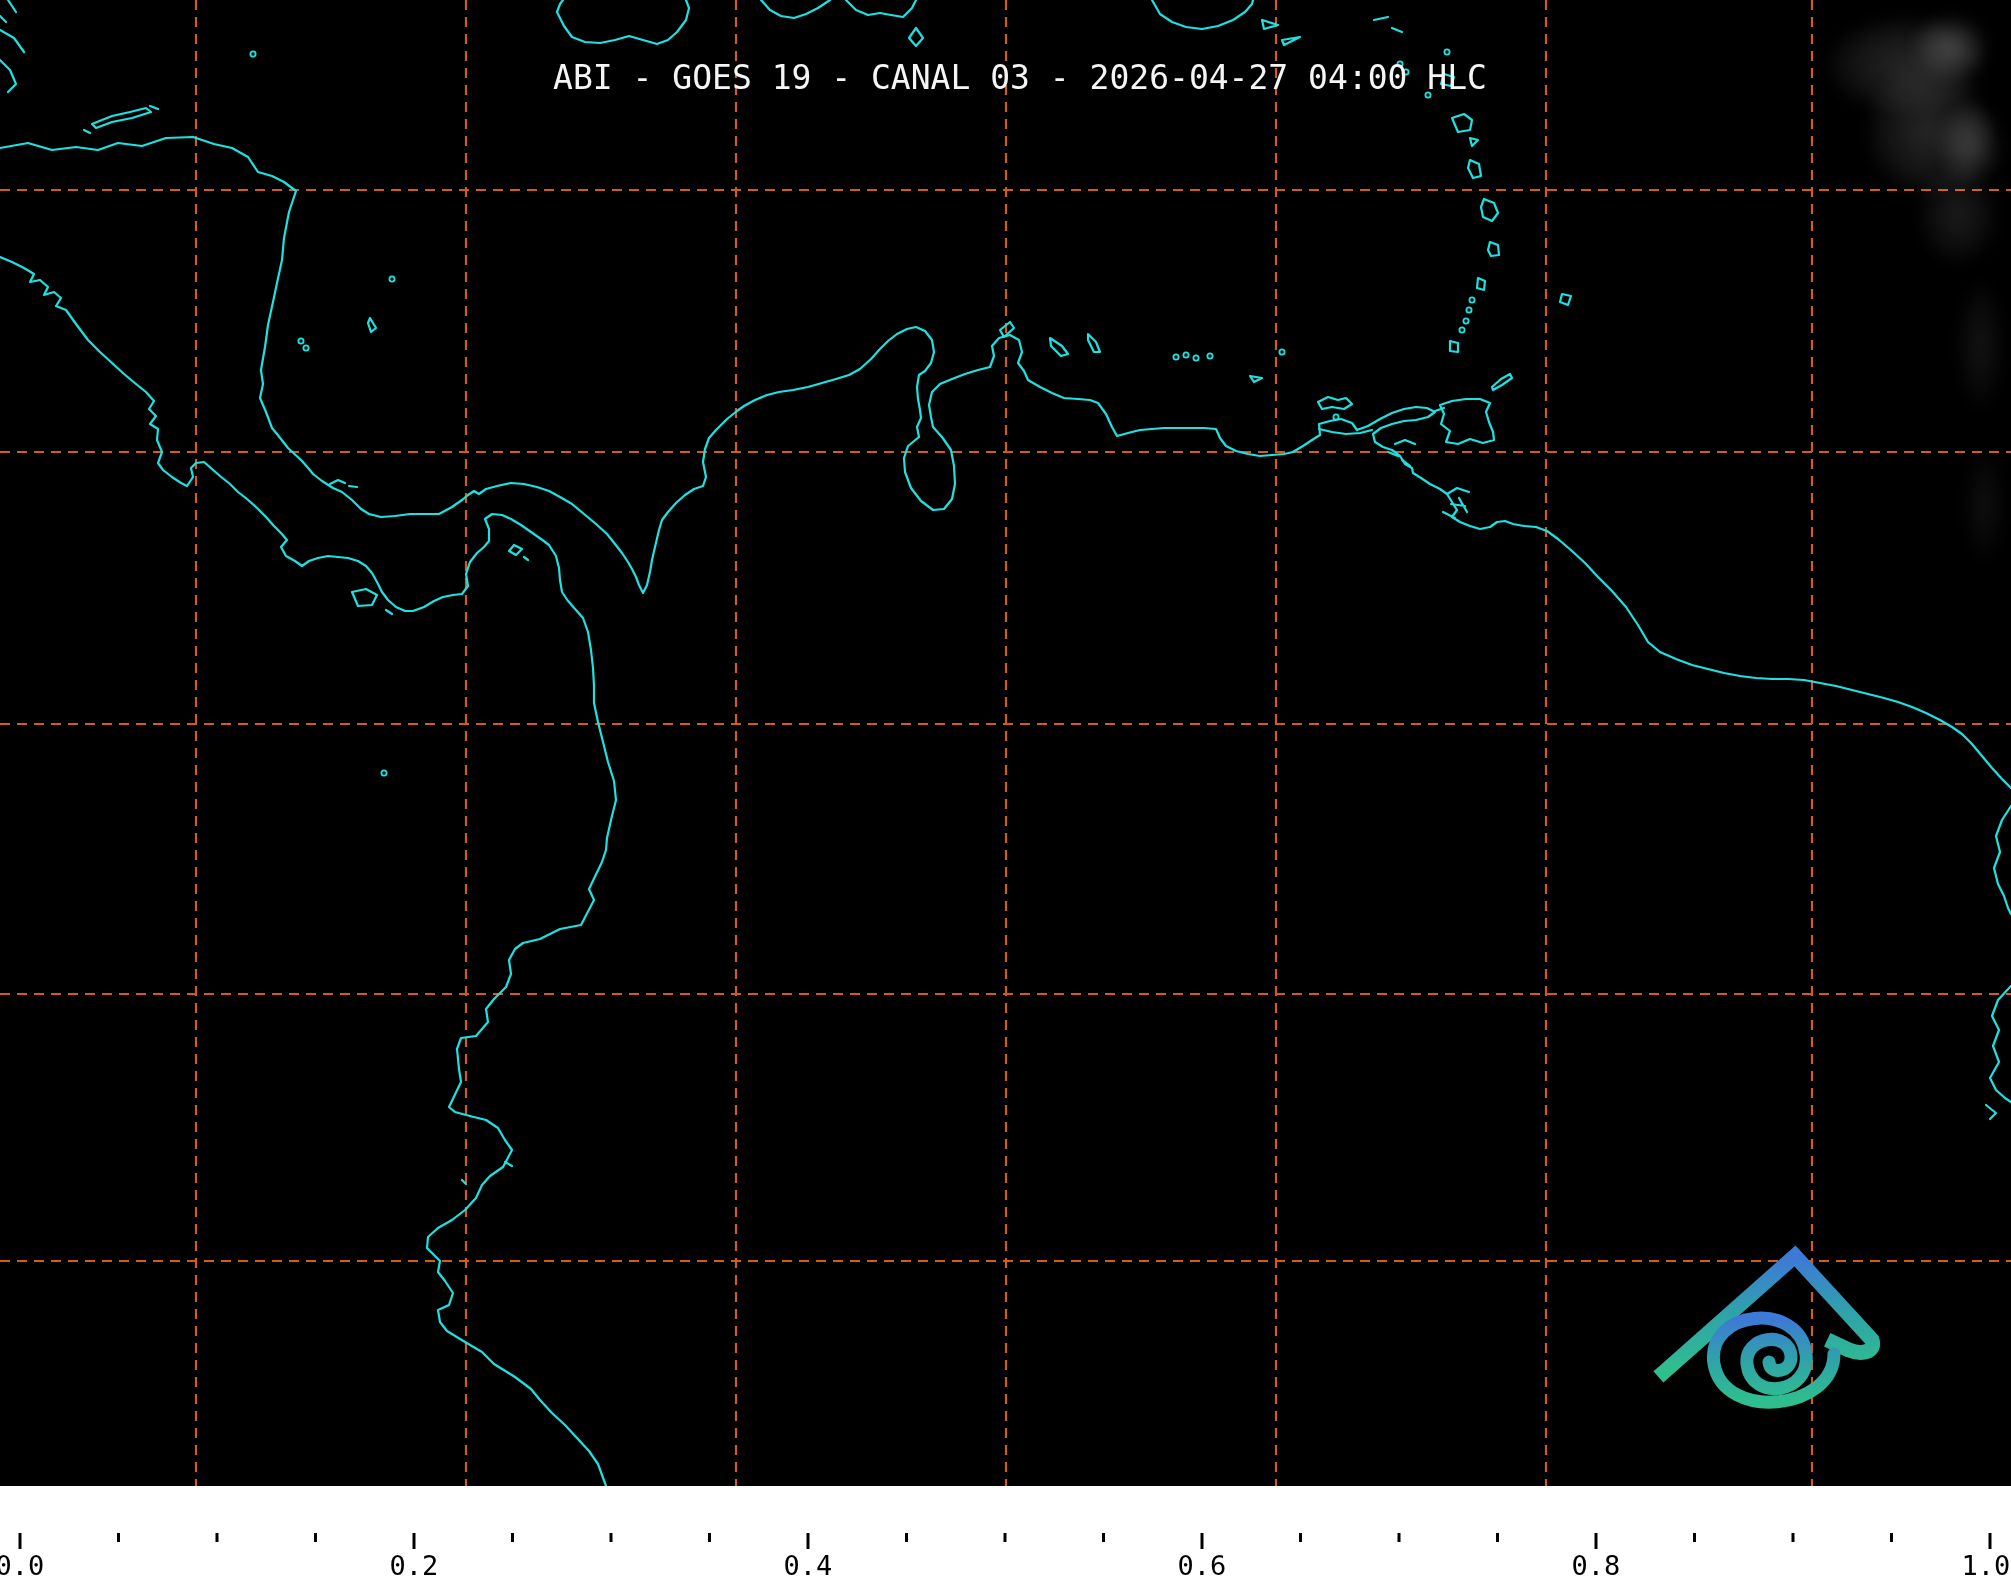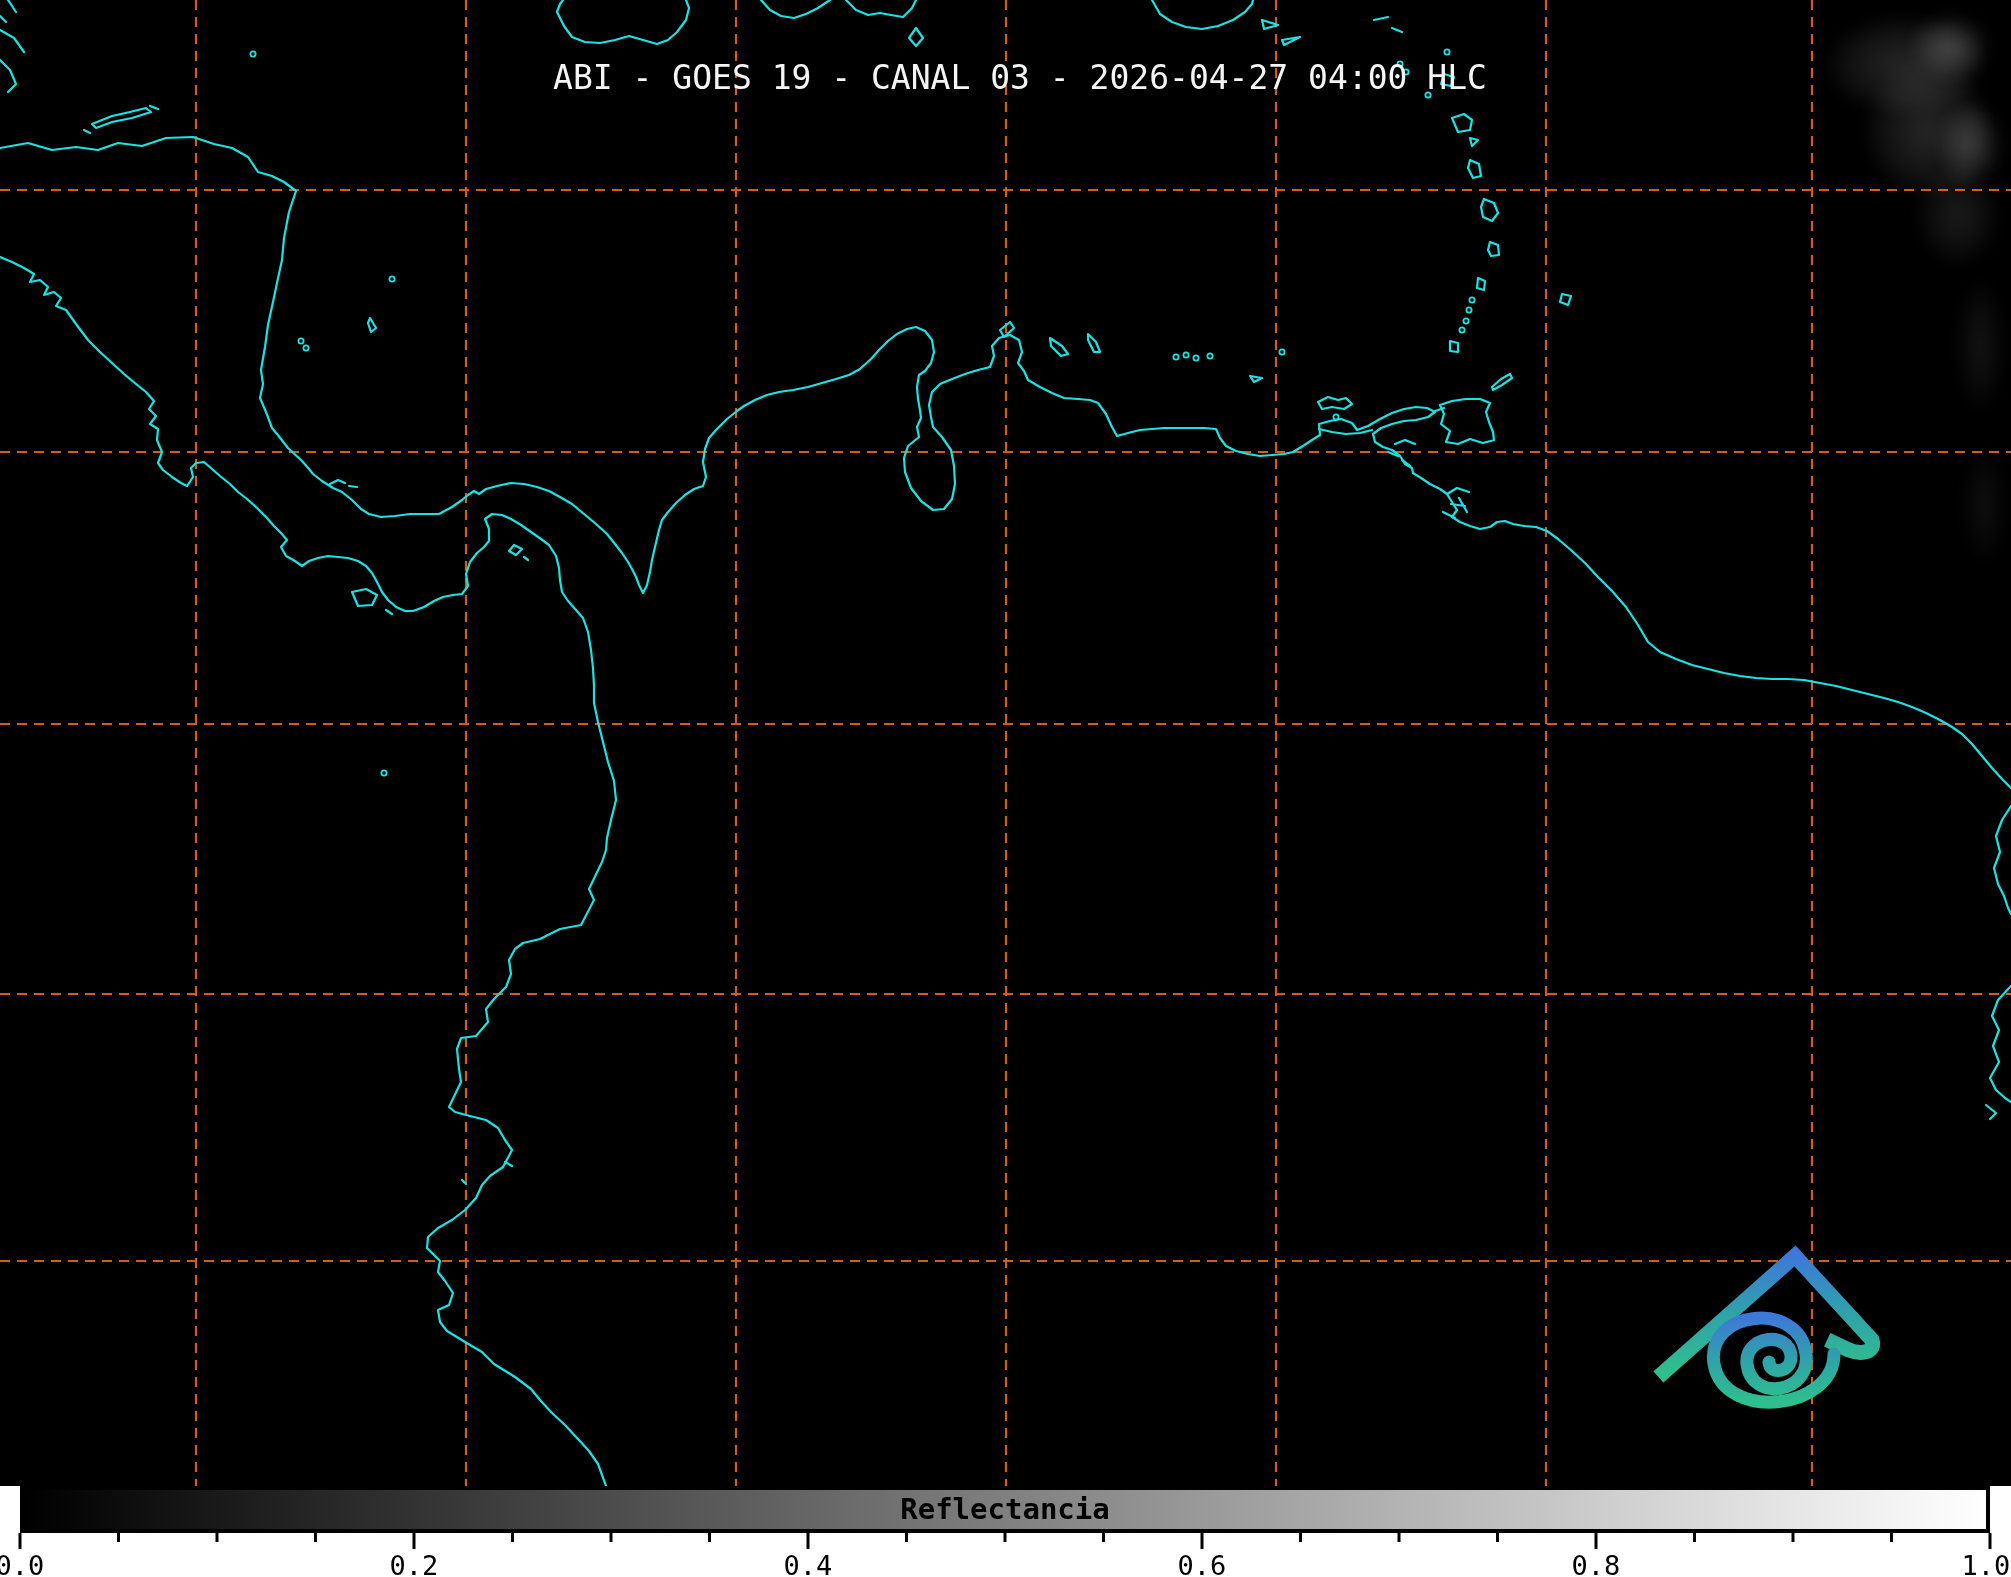--- a/index.html
+++ b/index.html
@@ -124,23 +124,20 @@
           <stop id="g1" offset="50%" stop-color="#2fa3a8"></stop>
           <stop id="g2" offset="100%" stop-color="#2fbf8e"></stop>
         </linearGradient>
       </defs>
       <path d="M18,130 L149,14 L226,98 C230,110 216,113 203,108 L188,101" fill="none" stroke="url(#lg)" stroke-width="15" stroke-linecap="square"></path>
       <path d="M188,112 C188,168 78,180 68,122 C59,68 154,58 160,112 C165,152 105,160 101,122 C98,94 143,88 145,114 C146,130 124,134 123,120" fill="none" stroke="url(#lg)" stroke-width="13" stroke-linecap="round"></path>
     </svg>
   </div>
 
   <div class="cbar-strip">
-    <div class="cbar" id="cbar" style="background: linear-gradient(to right, rgb(0, 0, 0), rgb(255, 255, 255));">
-      <div class="cbar-label">Reflectancia</div>
-    </div>
     <svg class="cbar-ticks" id="cbar-ticks" width="2011" height="20">
         <line x1="20" x2="20" y1="0" y2="16" stroke="#000" stroke-width="3"></line>
         <line x1="118.5" x2="118.5" y1="0" y2="9" stroke="#000" stroke-width="3"></line>
         <line x1="217" x2="217" y1="0" y2="9" stroke="#000" stroke-width="3"></line>
         <line x1="315.50000000000006" x2="315.50000000000006" y1="0" y2="9" stroke="#000" stroke-width="3"></line>
         <line x1="414" x2="414" y1="0" y2="16" stroke="#000" stroke-width="3"></line>
         <line x1="512.5" x2="512.5" y1="0" y2="9" stroke="#000" stroke-width="3"></line>
         <line x1="611" x2="611" y1="0" y2="9" stroke="#000" stroke-width="3"></line>
         <line x1="709.5" x2="709.5" y1="0" y2="9" stroke="#000" stroke-width="3"></line>
         <line x1="807.9999999999999" x2="807.9999999999999" y1="0" y2="16" stroke="#000" stroke-width="3"></line>

